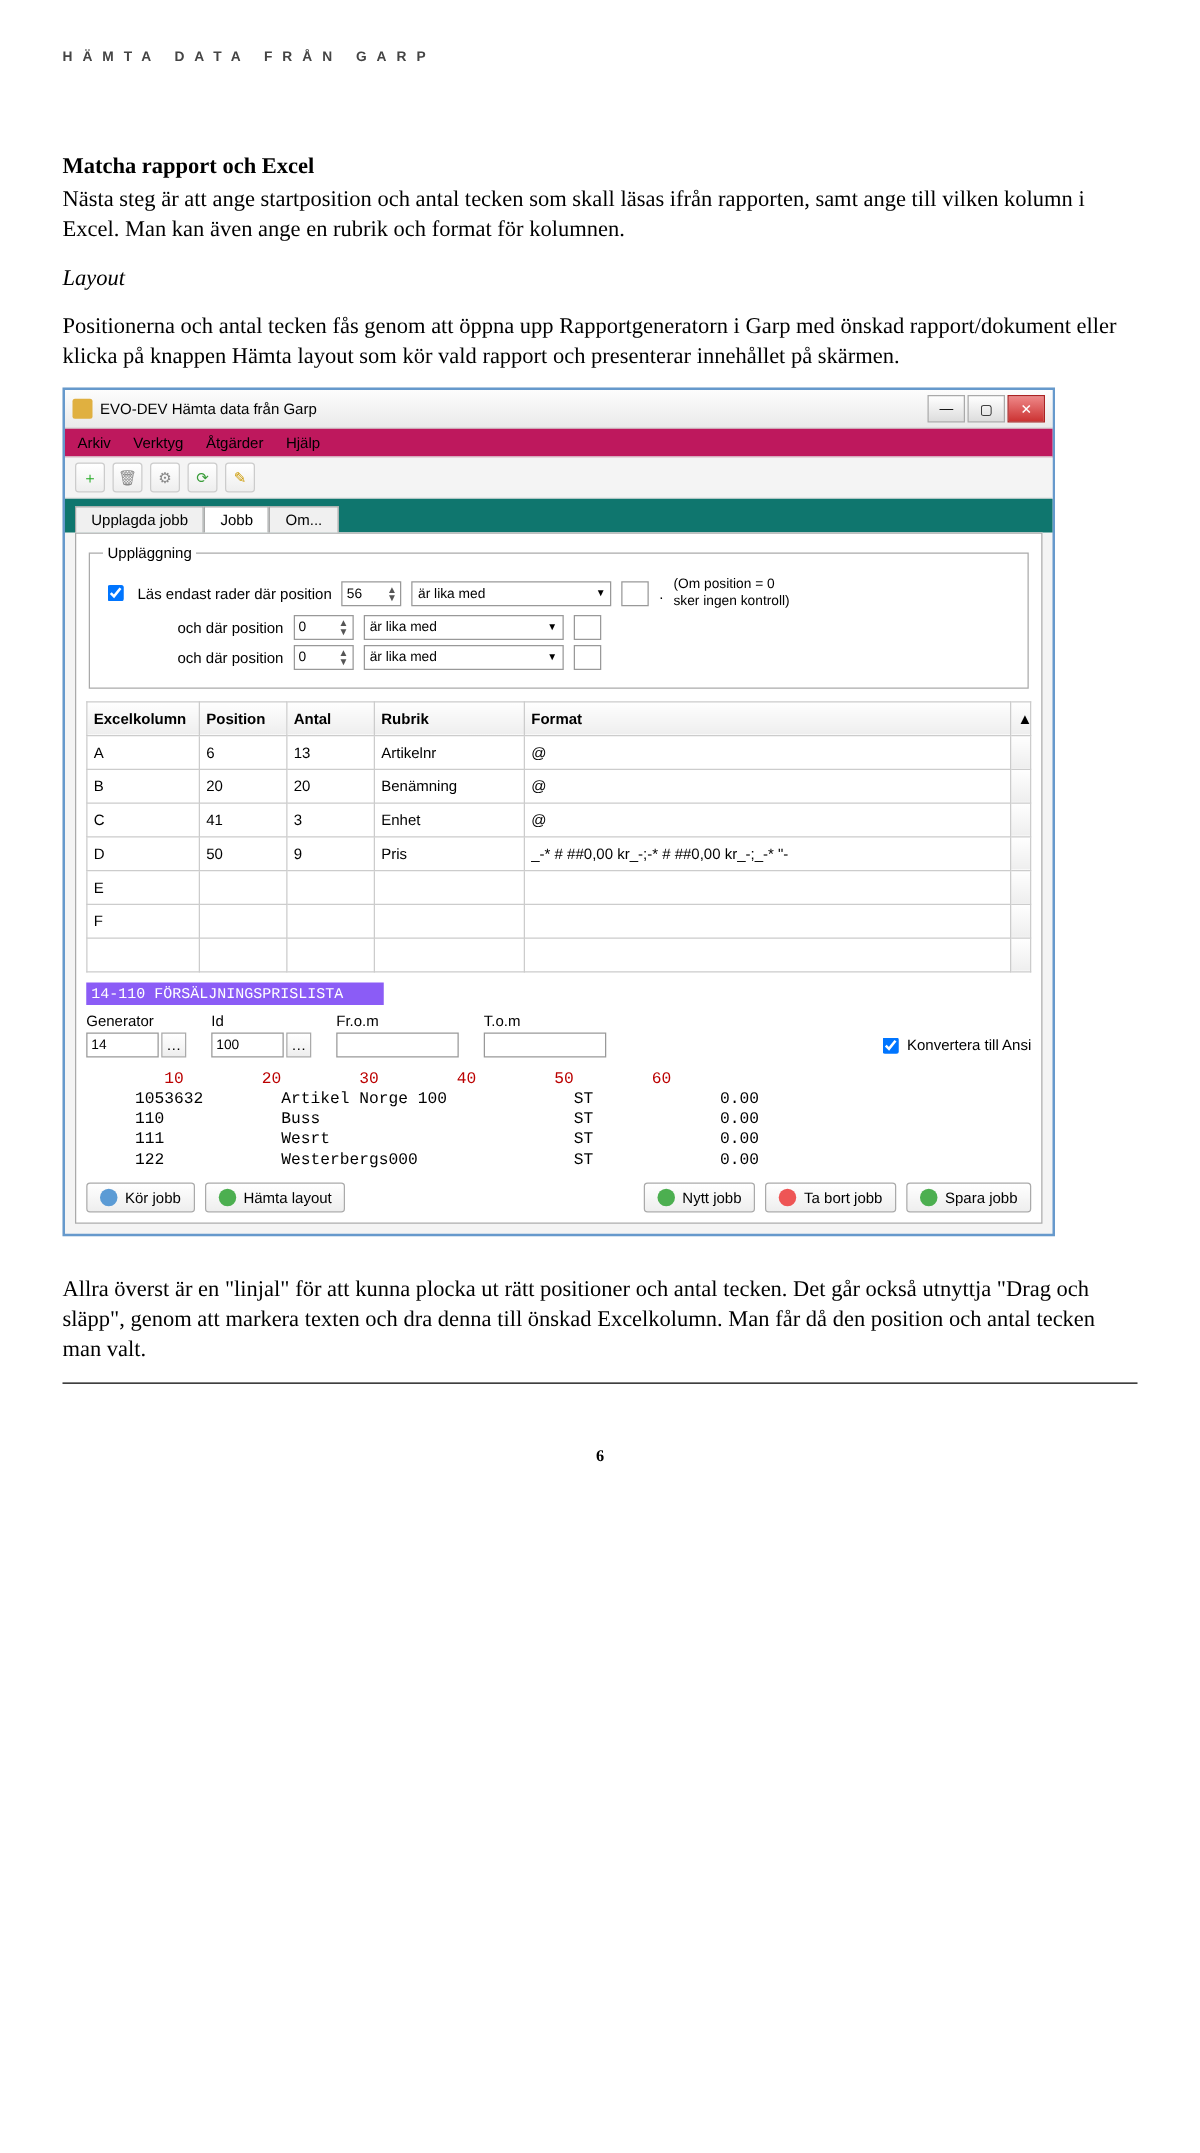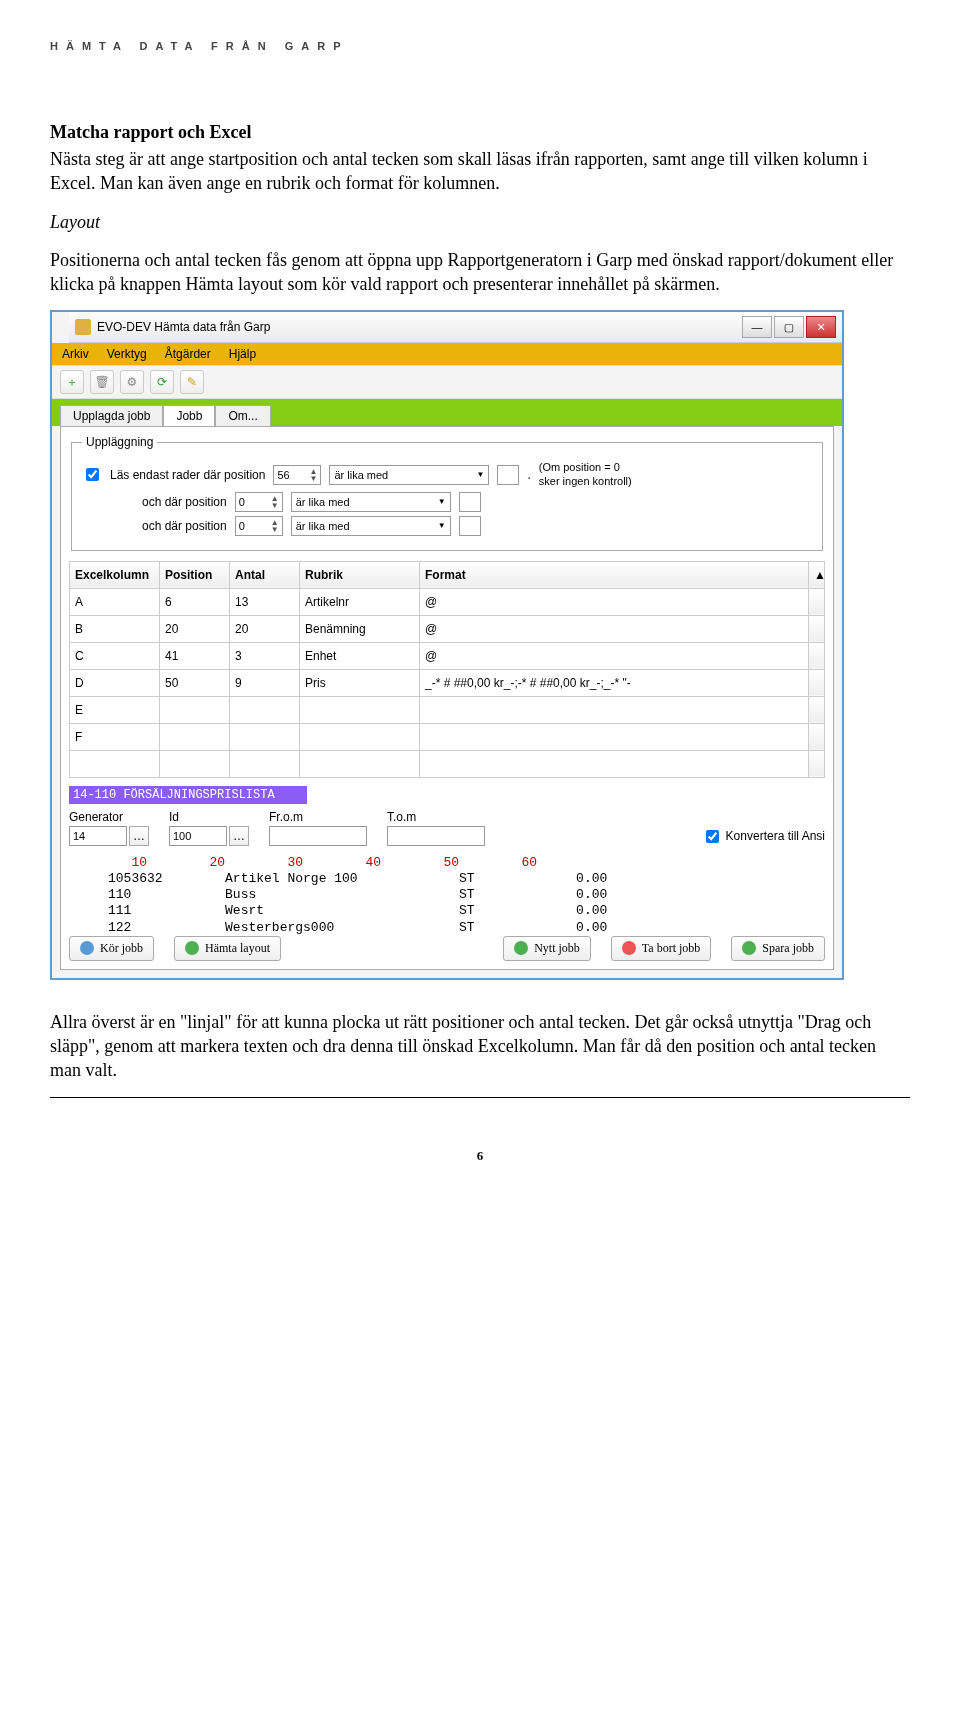--- a/index.html
+++ b/index.html
@@ -25,34 +25,34 @@
   
   .win {
     width: 790px; border: 2px solid #6699cc;
     font-family: Tahoma, Verdana, sans-serif;
     font-size: 12px; background: #f4f4f4;
     margin: 10px 0 30px 0;
   }
   .titlebar {
     height: 30px; background: linear-gradient(#fdfdfd,#eaeaea);
     display: flex; align-items: center; justify-content: space-between;
-    padding: 0 6px; border-bottom: 1px solid #ccc; margin-left: 17px;
+    padding: 0 6px; border-bottom: 1px solid #ccc;
   }
   .titlebar-left { display:flex; align-items:center; gap:6px;}
   .app-icon { width:16px; height:16px; background:#e0b040; border-radius:2px;}
   .win-controls { display:flex; gap:2px;}
   .win-btn { width:28px; height:20px; border:1px solid #aaa; background:linear-gradient(#fff,#ddd); font-size:11px; display:flex; align-items:center; justify-content:center;}
   .win-btn.close { background: linear-gradient(#e88,#c33); border:1px solid #a22; color:#fff;}
 
-  .menubar { display:flex; gap:18px; padding:4px 10px; background:#eab308; border-bottom:1px solid #ddd;}
+  .menubar { display:flex; gap:18px; padding:4px 10px; background:#be185d; border-bottom:1px solid #ddd;}
   .toolbar { display:flex; gap:6px; padding:4px 8px; background:#f4f4f4; border-bottom:1px solid #ddd;}
   .tbtn { width:22px; height:22px; border:1px solid #ccc; border-radius:3px; display:flex; align-items:center; justify-content:center; background:linear-gradient(#fff,#eee);}
   .ic-plus { color:#2a2;} .ic-del { color:#888;} .ic-ref { color:#3a9d3a;} .ic-edit { color:#c90;}
 
-  .tabstrip { display:flex; padding:6px 8px 0 8px; gap:0; background:#84cc16;}
+  .tabstrip { display:flex; padding:6px 8px 0 8px; gap:0; background:#0f766e;}
   .tab { padding:3px 12px; border:1px solid #aaa; border-bottom:none; font-size:12px; background:#f0f0f0;}
   .tab.active { background:#fff; }
   .tabbody { border:1px solid #aaa; margin:0 8px 8px 8px; padding:8px; background:#fff;}
 
   fieldset.upp { border:1px solid #aaa; padding:8px 10px 10px 10px; }
   fieldset.upp legend { font-size:12px; padding:0 4px;}
   .row { display:flex; align-items:center; gap:8px; margin:4px 0;}
   .cb { width:13px; height:13px;}
   .spin { width:40px; height:18px; border:1px solid #999; font-size:11px; padding:0 3px; display:flex; align-items:center; justify-content:space-between;}
   .spin .arrows { font-size:8px; line-height:7px; color:#555;}
@@ -69,21 +69,21 @@
   .fields2 { margin-top:8px;}
   .lbl { font-size:12px; display:block; margin-bottom:2px;}
   .highlight { background:#8b5cf6; color:#fff; padding:2px 4px; width:230px; font-family:'Courier New',monospace; font-size:12px;}
   .row2 { display:flex; gap:20px; align-items:flex-end; margin-top:6px;}
   .ibox { border:1px solid #999; width:50px; height:18px; font-size:11px; padding:0 3px; display:flex; align-items:center;}
   .dots { border:1px solid #aaa; width:18px; height:18px; display:flex; align-items:center; justify-content:center; background:linear-gradient(#fff,#eee);}
 
   .ruler { font-family:'Courier New',monospace; font-size:13px; color:#b00; white-space:pre; margin-top:10px; line-height:1.15;}
   .mono { font-family:'Courier New',monospace; font-size:13px; white-space:pre; line-height:1.25; color:#000;}
 
-  .btnbar { display:flex; gap:20px; justify-content:flex-start;font-family:Liberation Serif, serif;}
+  .btnbar { display:flex; gap:8px; margin-top:10px; justify-content:flex-start;}
   .gap { flex:1;}
   .abtn { border:1px solid #aaa; border-radius:3px; padding:4px 10px; display:flex; align-items:center; gap:6px; background:linear-gradient(#fff,#eee); font-size:12px;}
   .bic { width:14px; height:14px; border-radius:50%;}
   .bic.green { background:#4caf50;} .bic.rel { background:#5b9bd5;} .bic.red { background:#e55;} .bic.chk { background:#4caf50;}
 
 </style>
 </head>
 <body>
 
 <div class="page-header">HÄMTA DATA FRÅN GARP</div>

